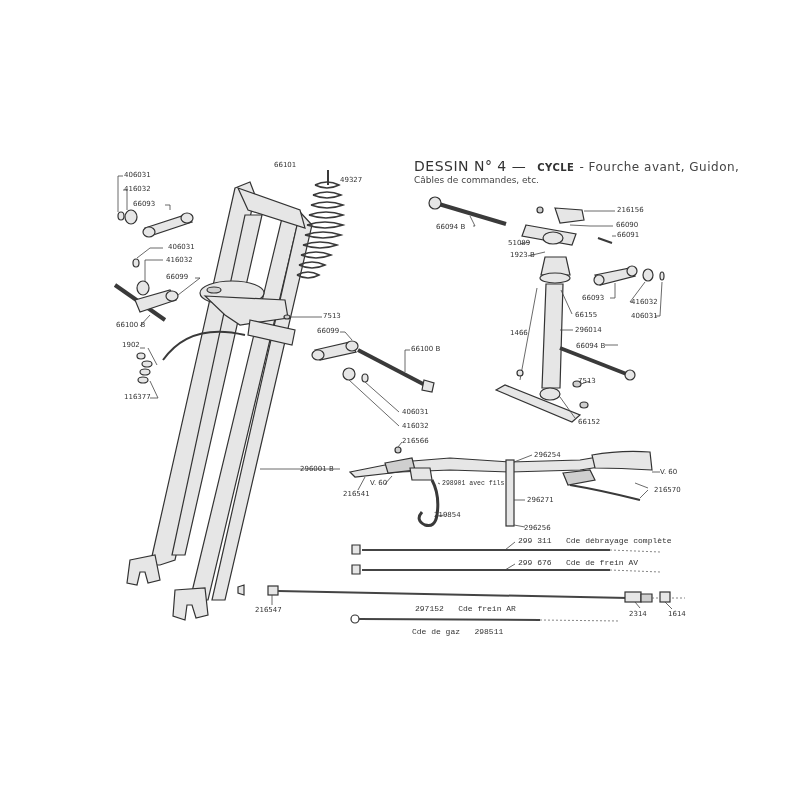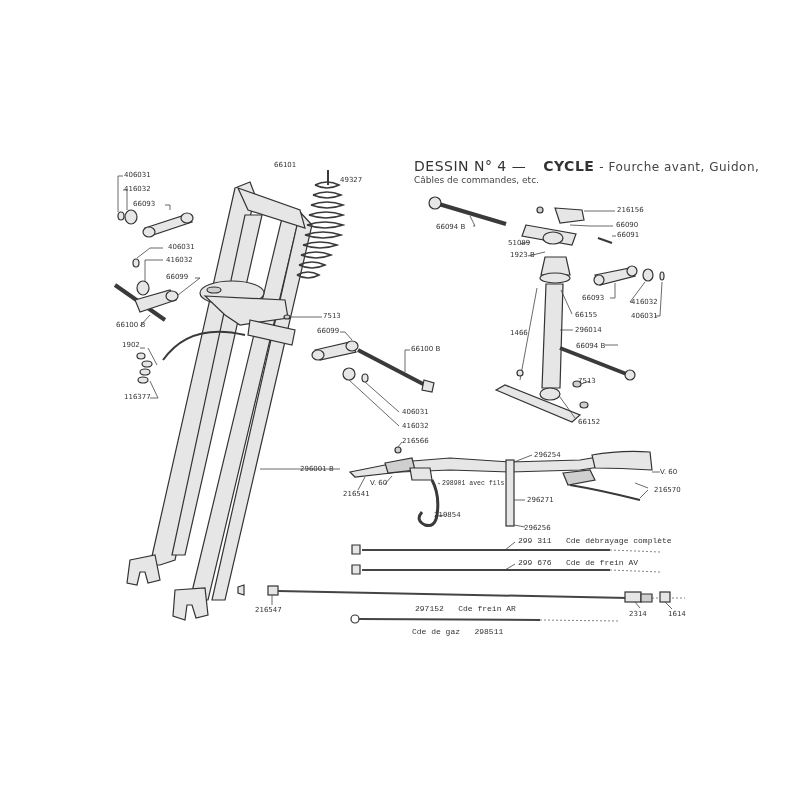--- a/index.html
+++ b/index.html
@@ -1,20 +1,20 @@
 <!DOCTYPE html>
 <html><head>
 <meta charset="utf-8">
 <style>
   html, body { margin: 0; padding: 0; background: #ffffff; }
   body { width: 800px; height: 800px; position: relative; overflow: hidden;
          font-family: "DejaVu Sans", sans-serif; color: #2a2a2a; }
   #canvas { position: absolute; left: 0; top: 0; width: 800px; height: 800px; }
   .title { position: absolute; left: 414px; top: 158px; font-size: 14px; letter-spacing: 0.5px; color: #333; }
-  .title .cycle { font-weight: bold; font-size: 14px; letter-spacing: 0.5px; margin-left: 12px; }
+  .title .cycle { font-weight: bold; font-size: 10px; letter-spacing: 0.5px; margin-left: 6px; }
   .title .desc { font-size: 12px; color: #444; }
   .subtitle { position: absolute; left: 414px; top: 175px; font-size: 9px; color: #444; }
   .lbl { position: absolute; font-size: 7px; color: #333; white-space: nowrap; line-height: 1; }
   .hand { font-family: Liberation Mono, monospace; font-size: 8px; text-align: center; }
   svg line, svg path, svg polyline { stroke: #3a3a3a; fill: none; }
   .part { fill: #e6e6e6; stroke: #333; stroke-width: 1.2; }
   .partd { fill: #cfcfcf; stroke: #333; stroke-width: 1.2; }
   .lead { stroke: #444; stroke-width: 0.8; }
   .cable { stroke: #444; stroke-width: 2; }
   .cablethin { stroke: #666; stroke-width: 0.8; stroke-dasharray: 2 2; }

